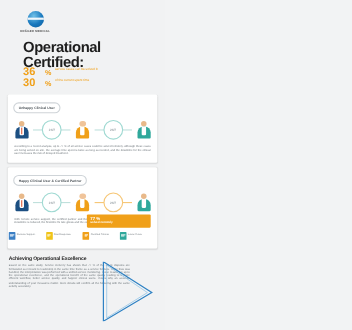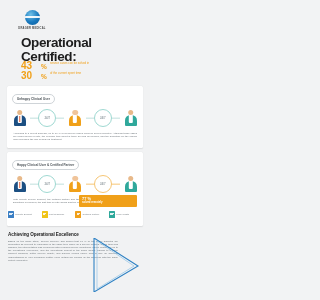--- a/index.html
+++ b/index.html
@@ -141,21 +141,21 @@
     <div class="logo-text">DRÄGER MEDICAL</div>
   </div>
 
   <div class="headline">
     <span>Operational</span>
     <span>Certified:</span>
   </div>
 
   <div class="stats">
     <div class="stat-row">
-      <div class="stat-num">43</div>
+      <div class="stat-num">36</div>
       <div class="stat-pct">%</div>
       <div class="stat-desc">service cases can be solved in</div>
     </div>
     <div class="stat-row">
       <div class="stat-num">30</div>
       <div class="stat-pct">%</div>
       <div class="stat-desc">of the current spent time</div>
     </div>
   </div>
 

